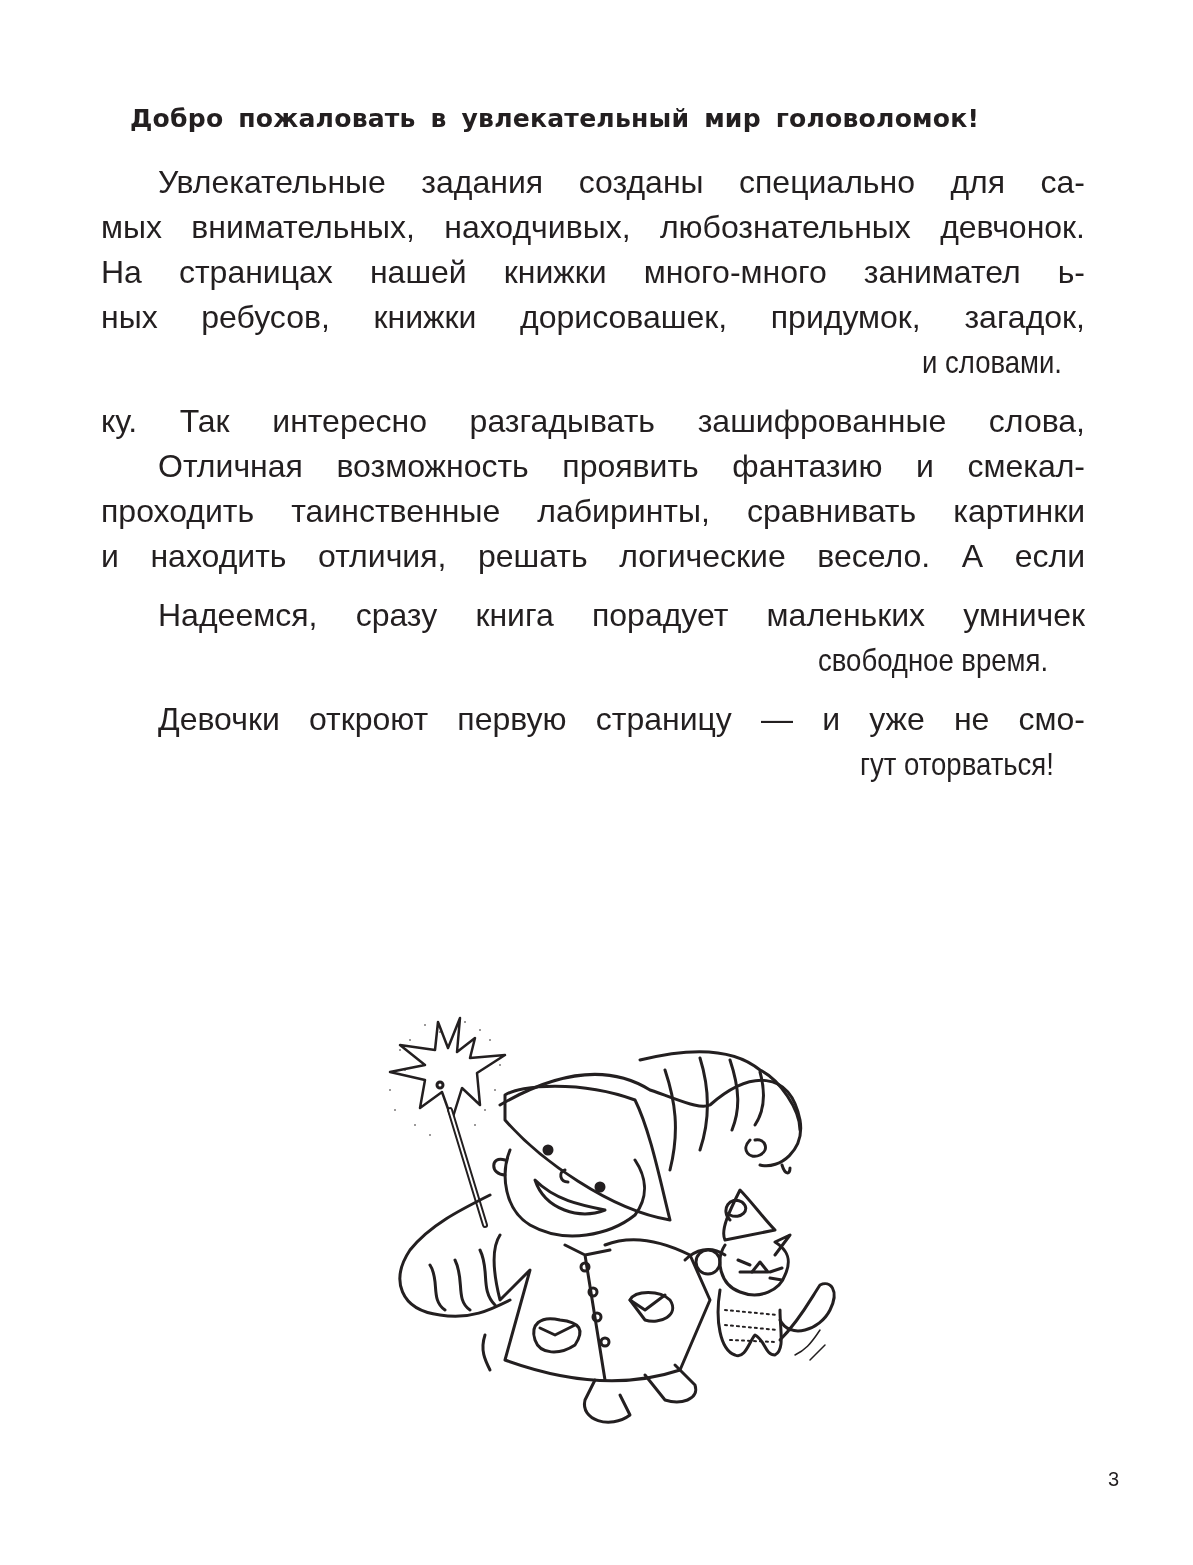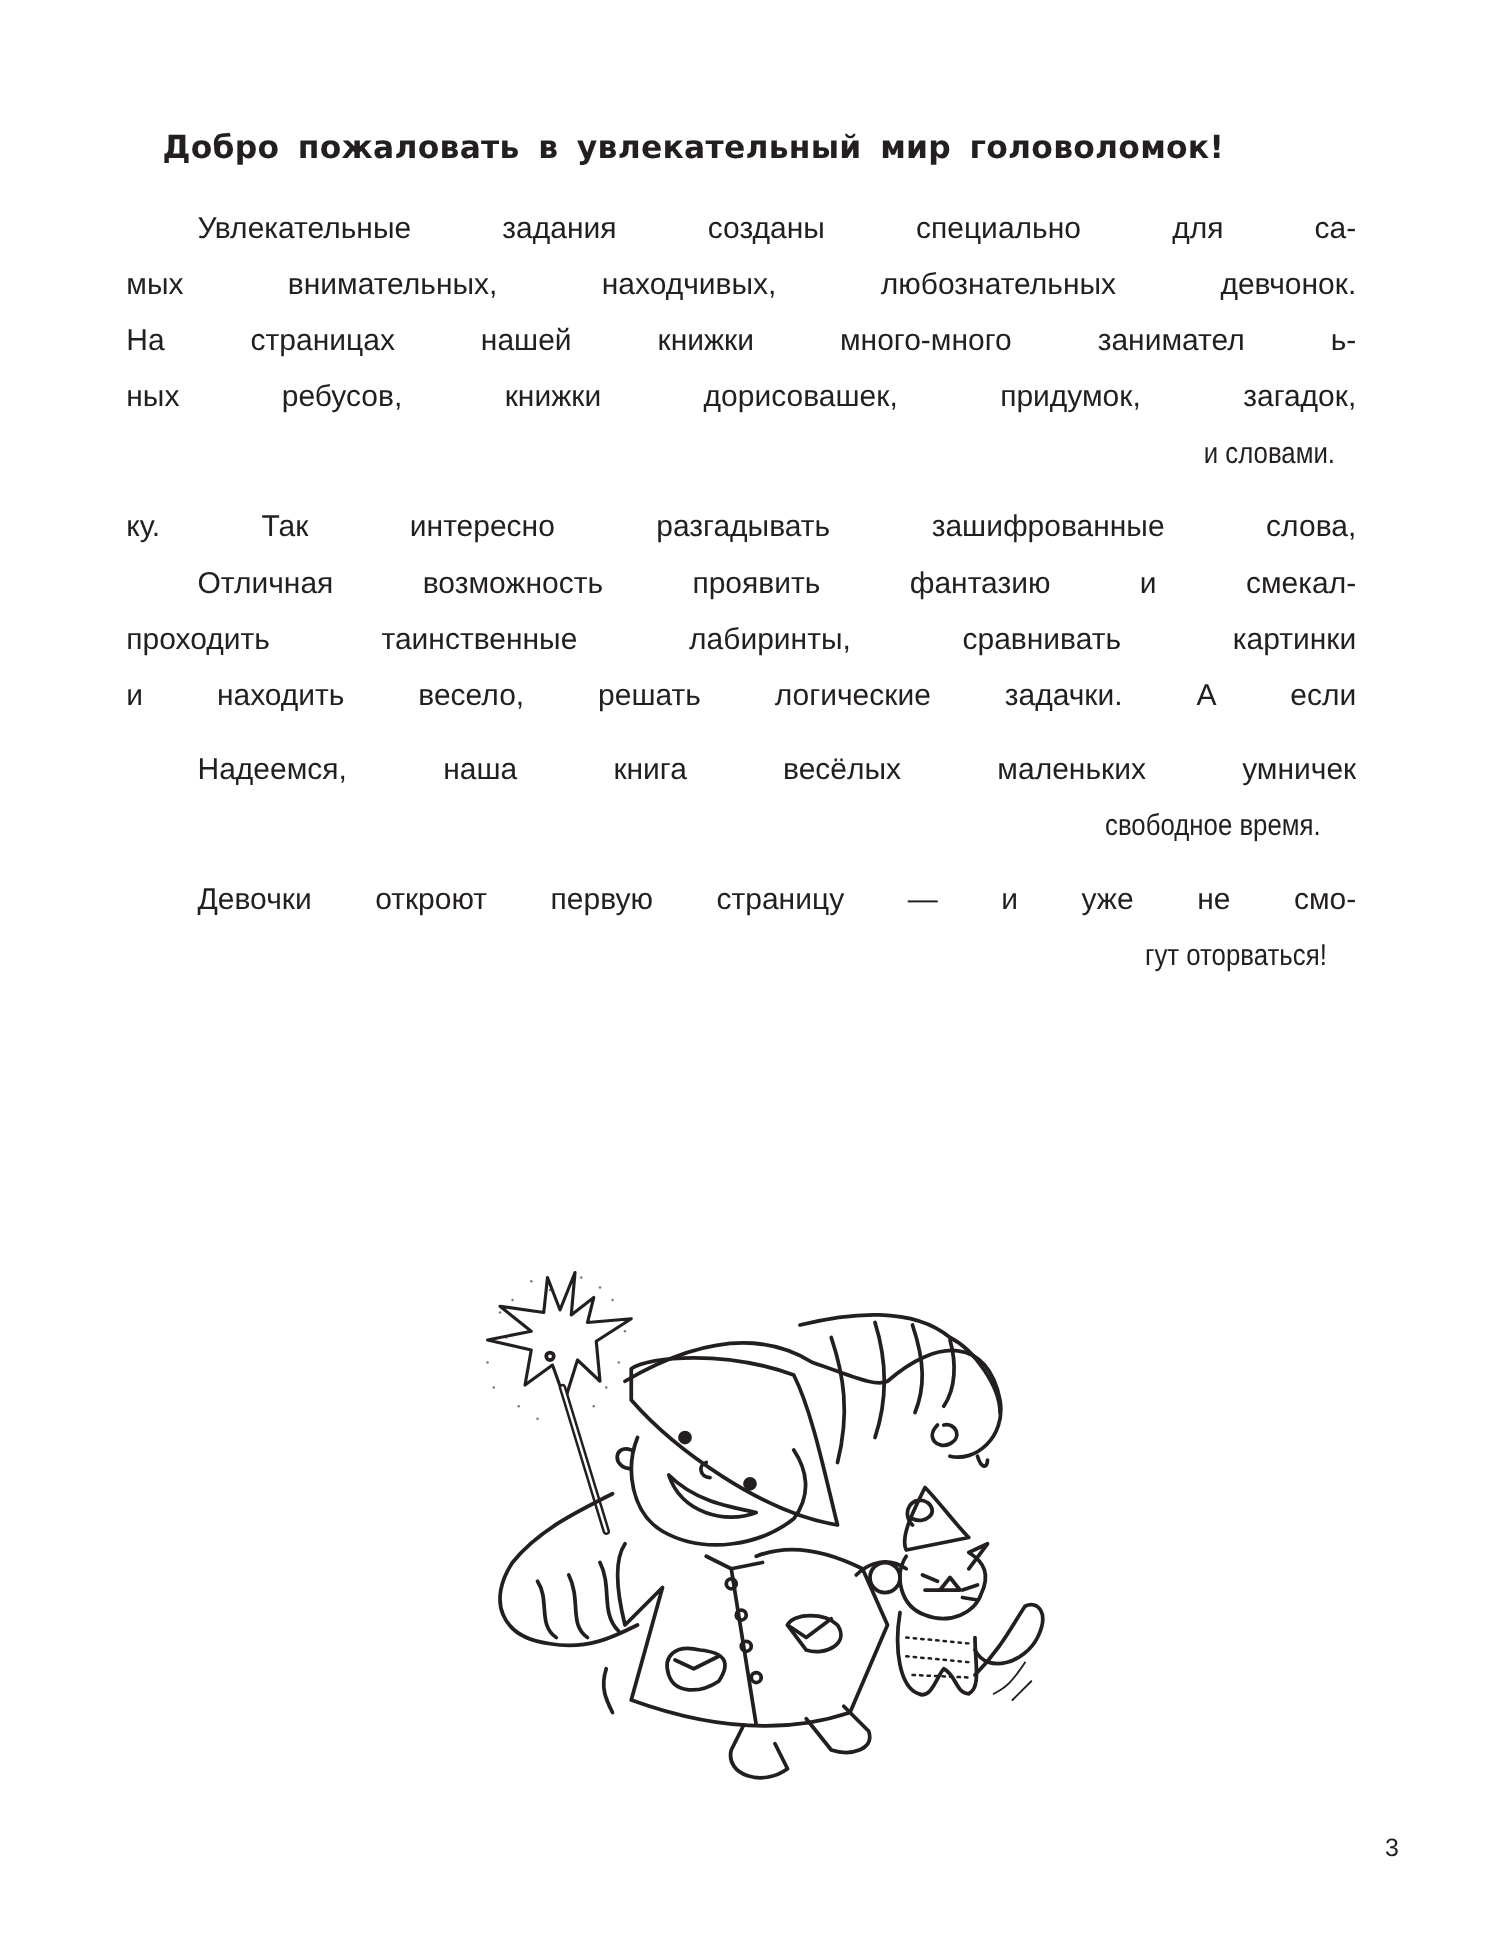--- a/index.html
+++ b/index.html
@@ -5,21 +5,21 @@
     html, body { margin: 0; padding: 0; background: #ffffff; }
     body { width: 1193px; height: 1565px; position: relative; overflow: hidden; color: #231f20; }
     .heading {
       position: absolute; left: 130px; top: 103px; width: 910px;
       font-family: "DejaVu Sans", sans-serif; font-weight: bold;
       font-size: 25.5px; letter-spacing: 0.2px; word-spacing: 6px;
       white-space: nowrap; transform: scaleX(0.985); transform-origin: left top;
     }
     .body-text {
       position: absolute; left: 101px; top: 160px; width: 984px;
-      font-family: "Liberation Sans", sans-serif; font-size: 24px;
+      font-family: "Liberation Sans", sans-serif; font-size: 32px;
     }
     .line { height: 45px; line-height: 45px; white-space: nowrap; text-align: right; }
     .line.j { text-align: justify; text-align-last: justify; }
     .line.first { padding-left: 57px; }
     .para-gap { height: 14px; }
     .line span { display: inline-block; transform: scaleX(0.86); transform-origin: left center; }
     .line.j span { display: block; transform: none; }
     .illustration { position: absolute; left: 380px; top: 1010px; width: 490px; height: 440px; }
     .page-number {
       position: absolute; left: 1108px; top: 1468px;
@@ -52,27 +52,27 @@
     <div class="line j">
         <span>ку. Так интересно разгадывать зашифрованные слова,</span>
       </div>
     <div class="line j first">
         <span>Отличная возможность проявить фантазию и смекал-</span>
       </div>
     <div class="line j">
         <span>проходить таинственные лабиринты, сравнивать картинки</span>
       </div>
     <div class="line j">
-        <span>и находить весело, решать логические задачки. А если</span>
+        <span>и находить отличия, решать логические весело. А если</span>
       </div>
   </div>
   <div class="para-gap"></div>
   <div>
     <div class="line j first">
-        <span>Надеемся, наша книга весёлых маленьких умничек</span>
+        <span>Надеемся, сразу книга порадует маленьких умничек</span>
       </div>
     <div class="line"><span>свободное время.</span></div>
   </div>
   <div class="para-gap"></div>
   <div>
     <div class="line j first">
         <span>Девочки откроют первую страницу — и уже не смо-</span>
       </div>
     <div class="line"><span>гут оторваться!</span></div>
   </div>

